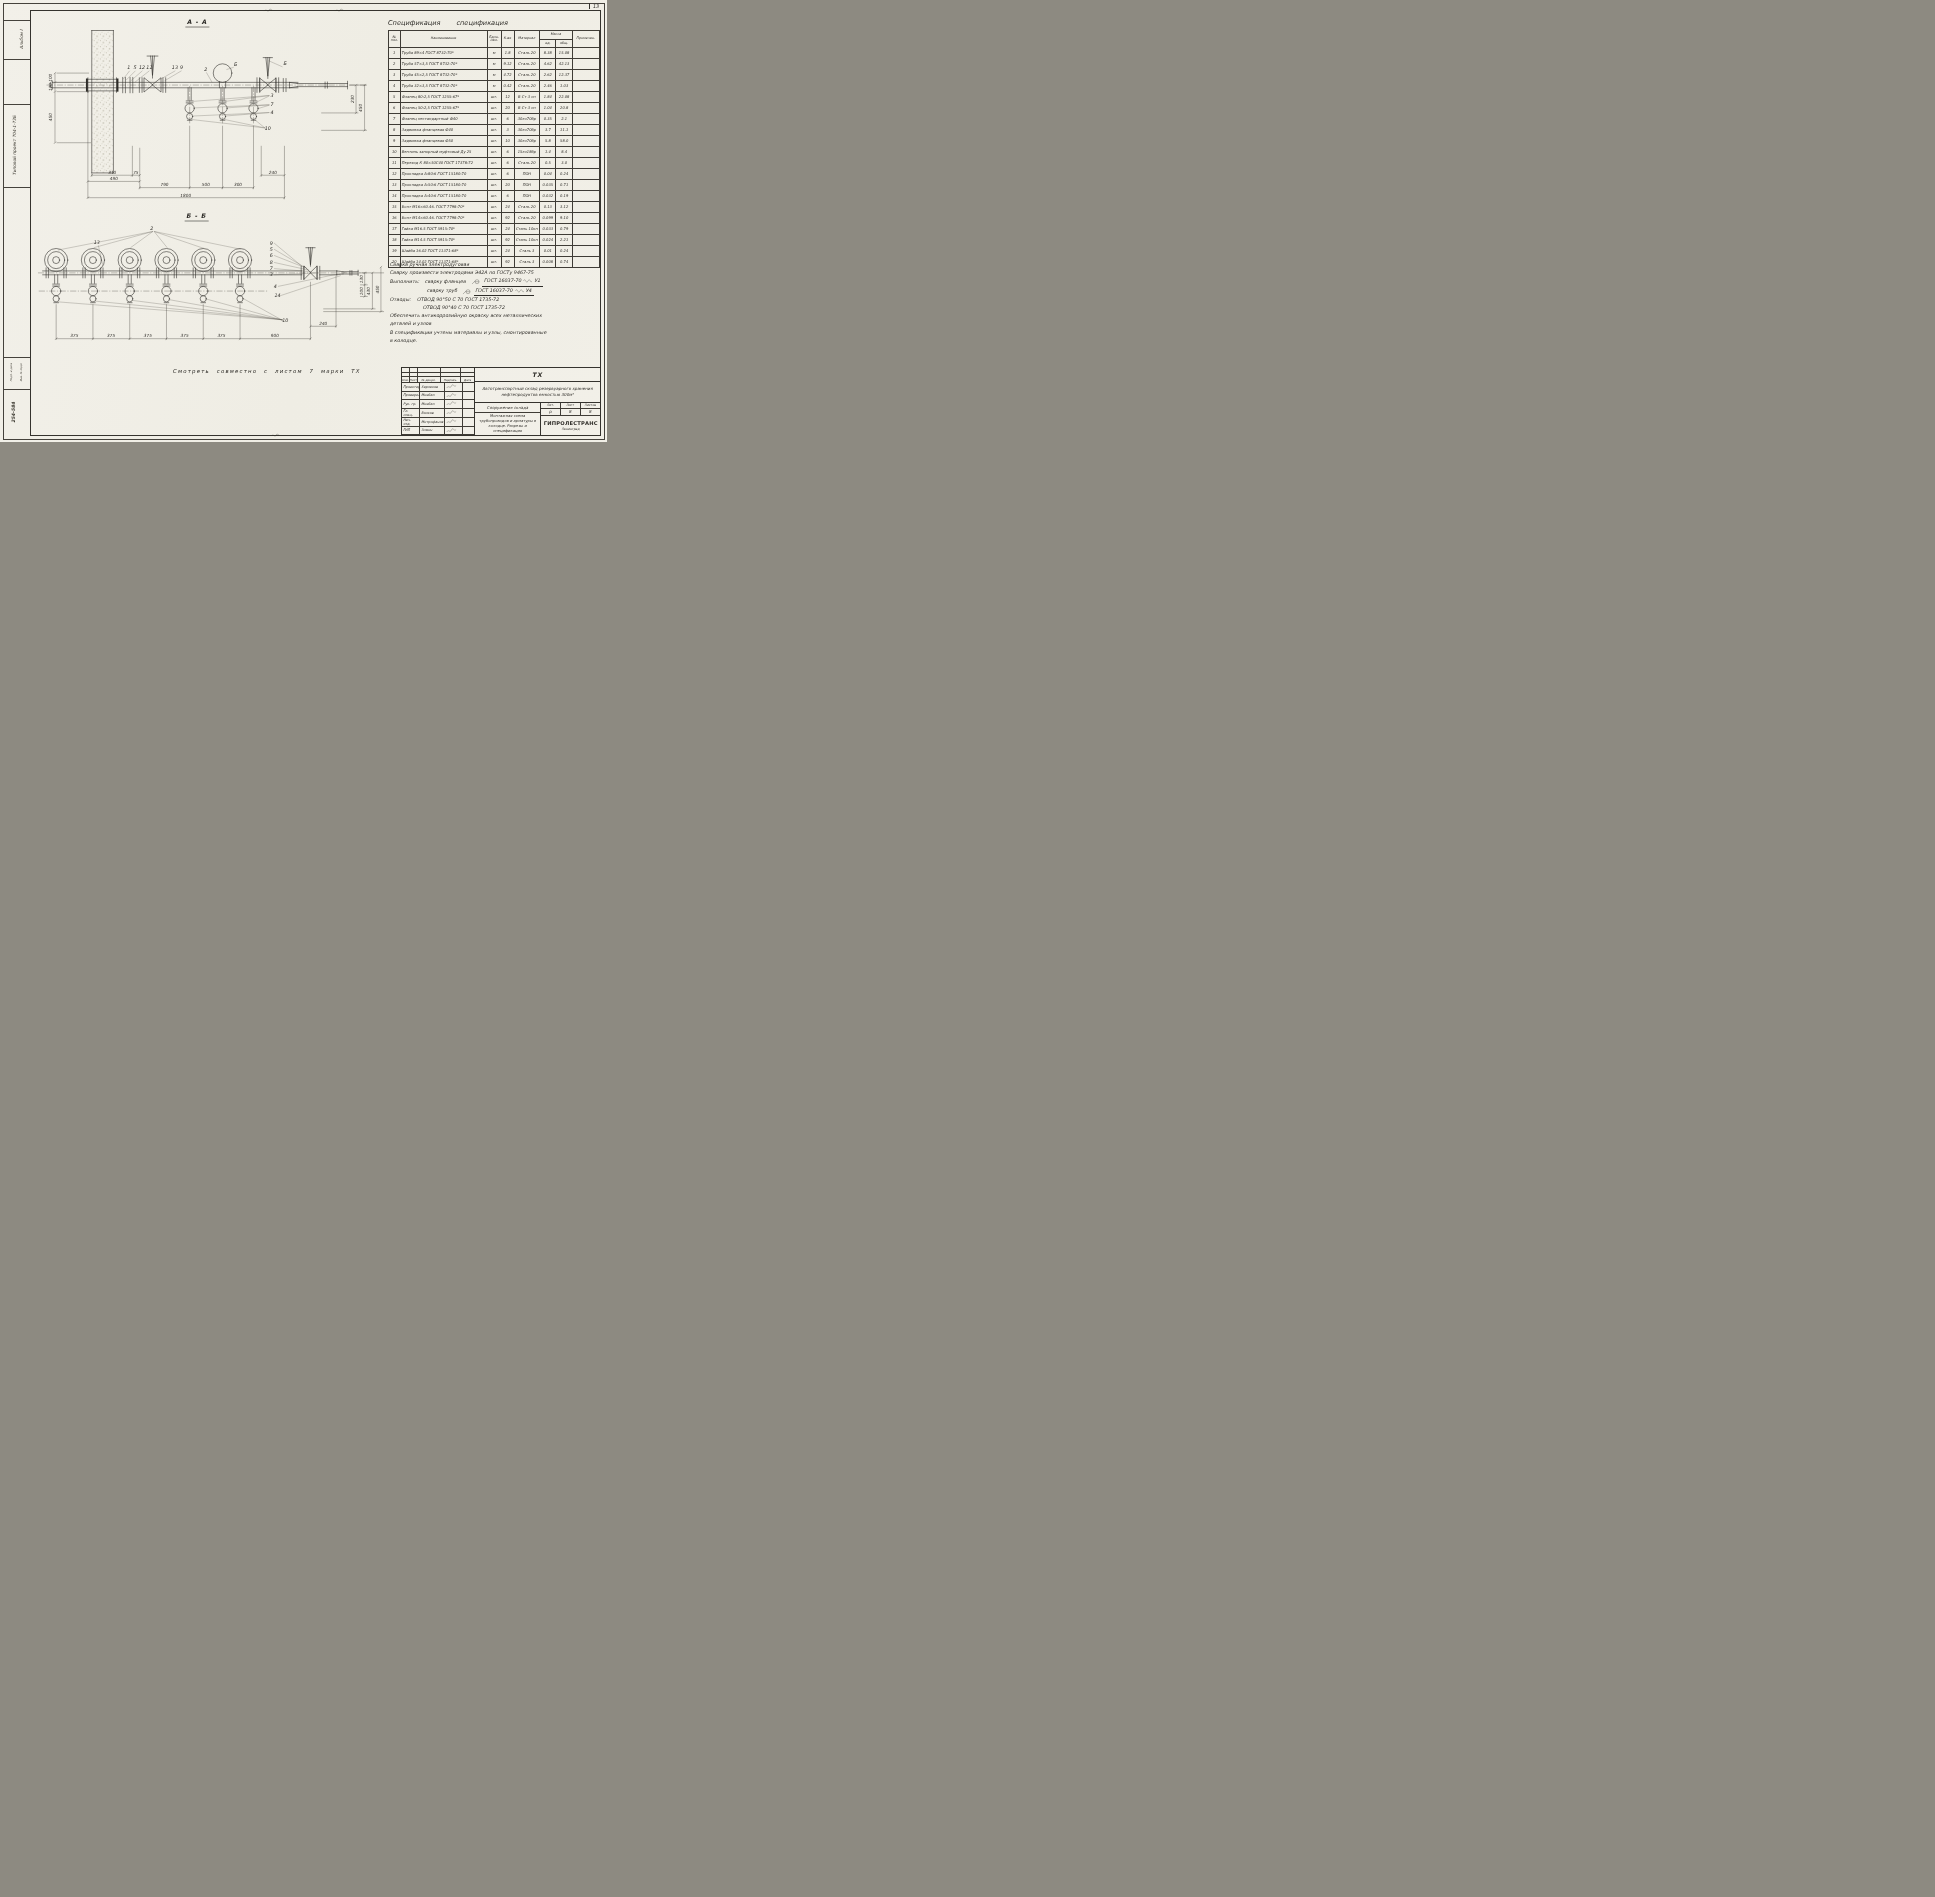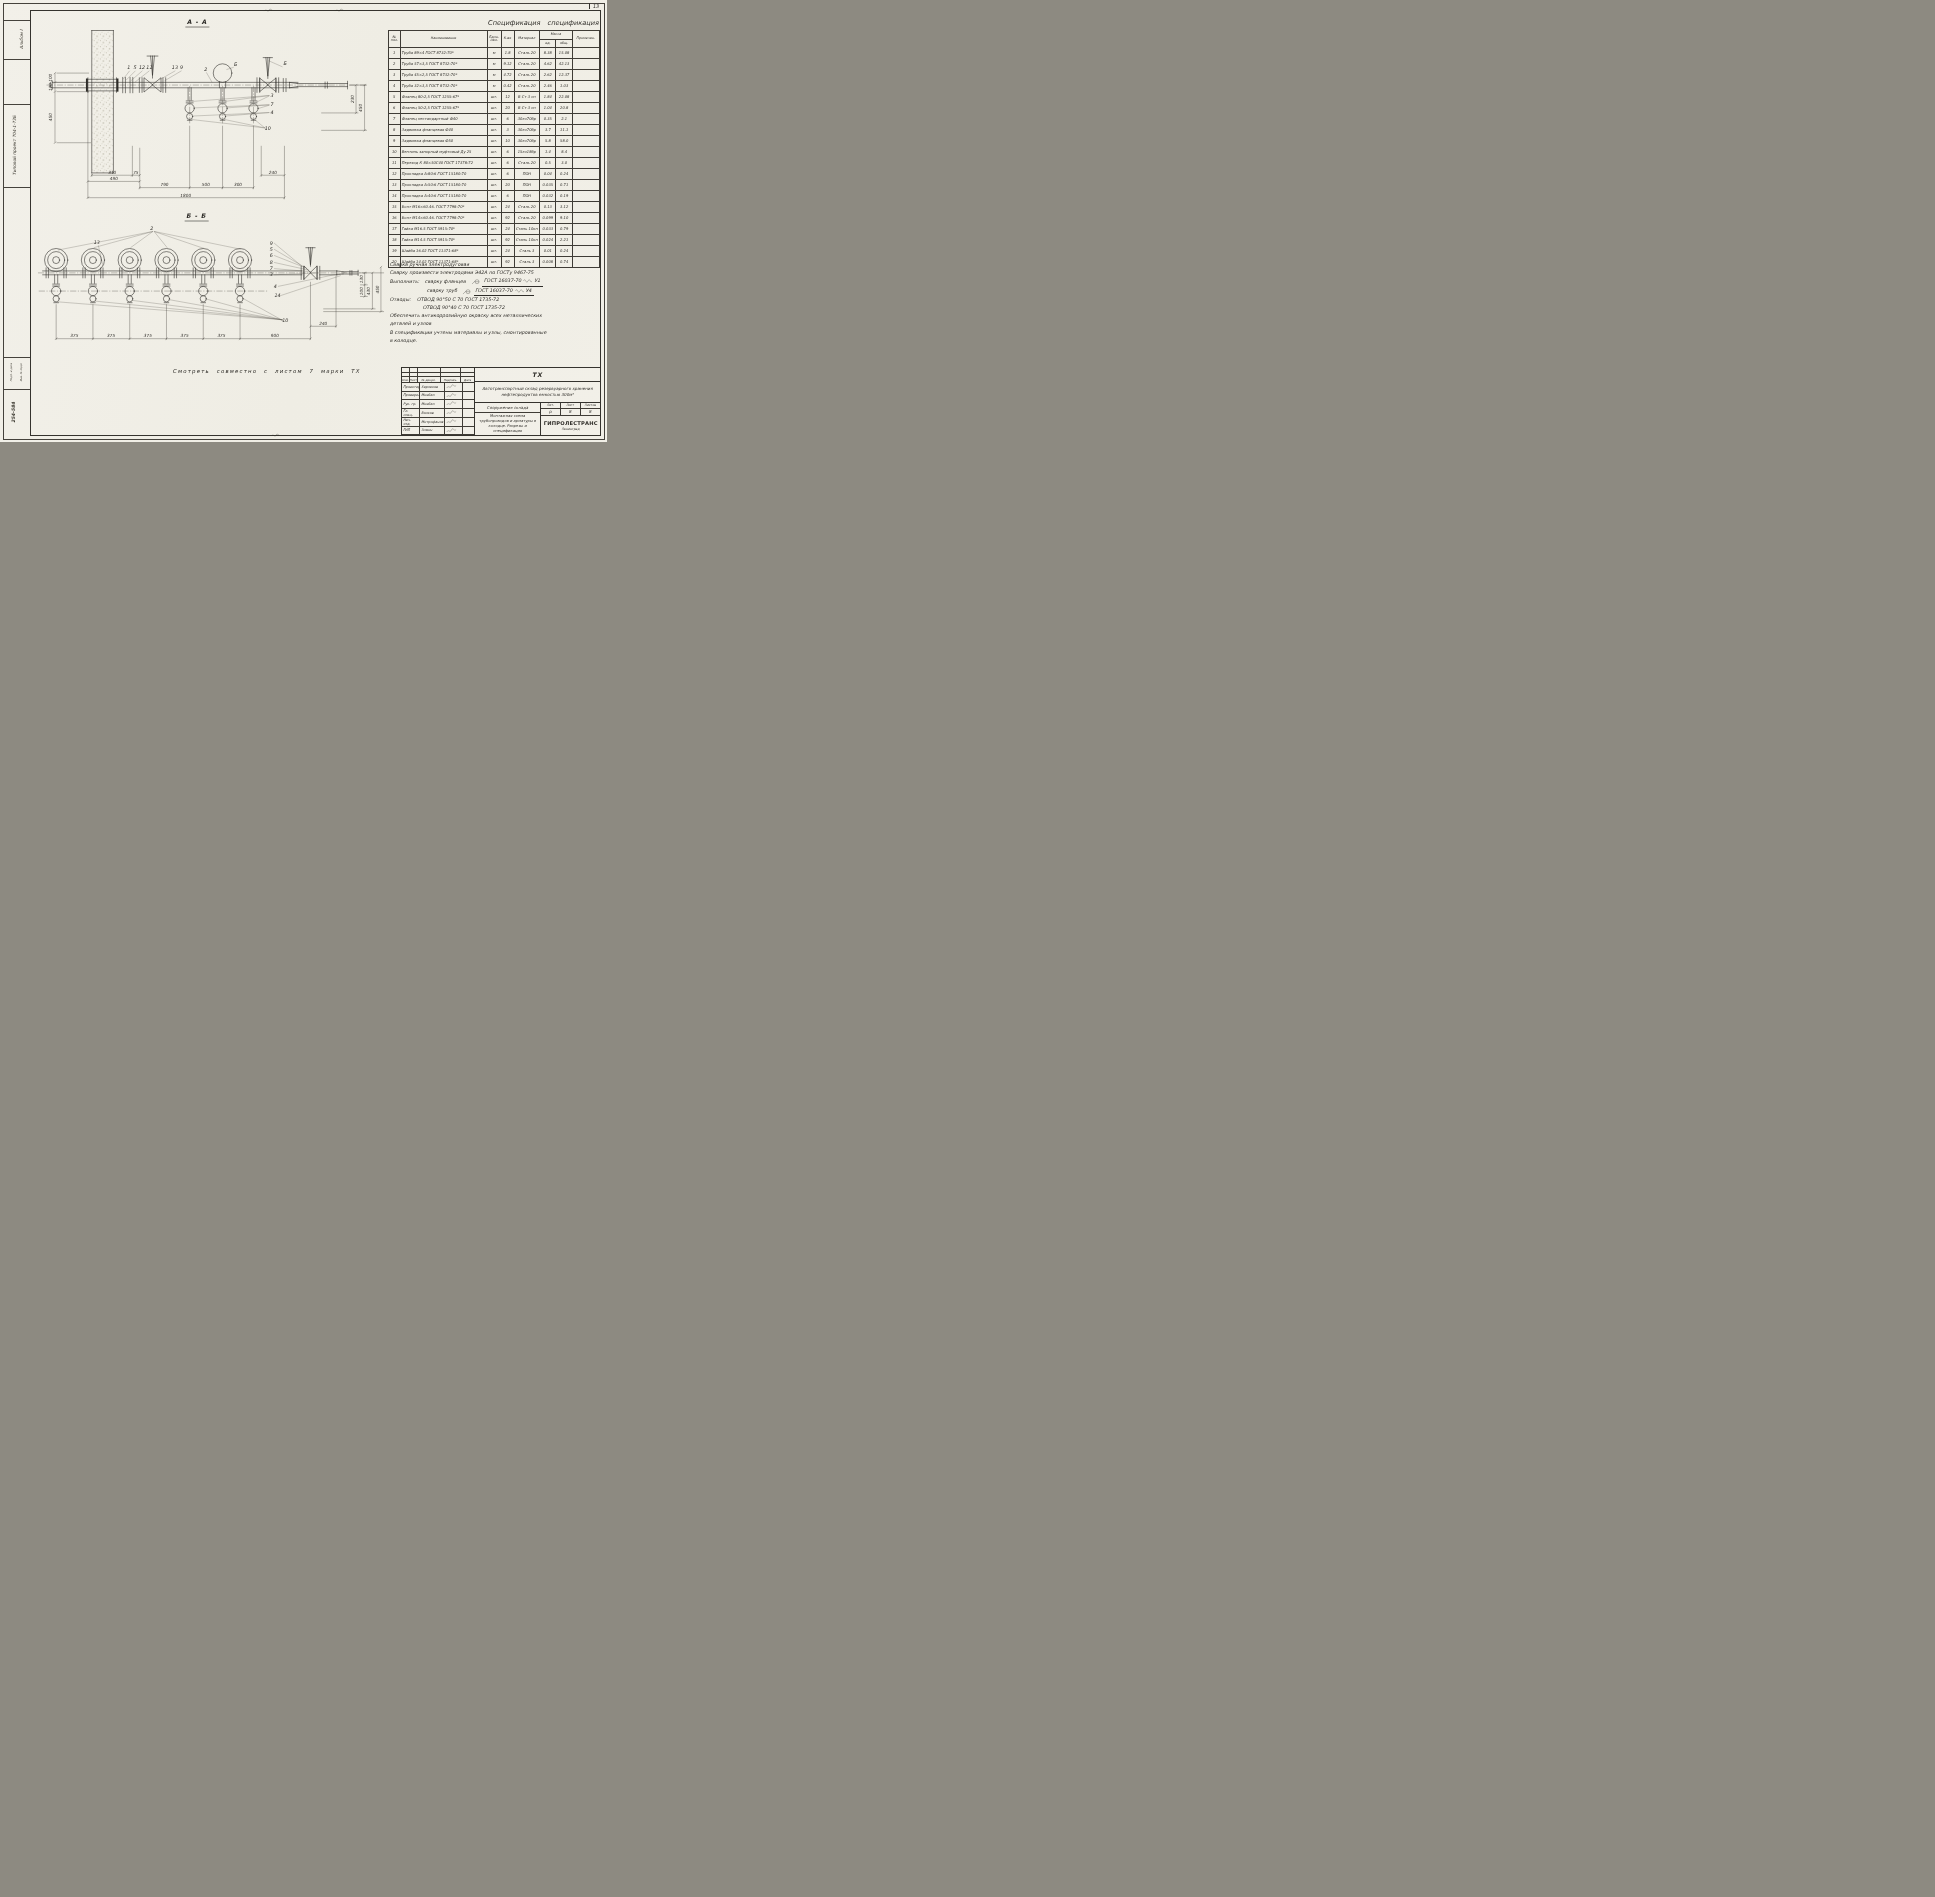--- a/index.html
+++ b/index.html
@@ -18,21 +18,21 @@
   .cl{stroke:#56534a;stroke-width:0.7;fill:none;}
   .dm{stroke:#3a3831;stroke-width:0.9;fill:none;}
   .ax{stroke:#3a3831;stroke-width:0.8;fill:none;stroke-dasharray:16 4 3 4;}
   .fillb{fill:#2f2d29;stroke:none;}
   .spk{fill:#97927f;stroke:none;}
   svg text{fill:#2f2d29;font:italic 11px "DejaVu Sans",sans-serif;}
   svg text.cnum{font-size:12.5px;}
   svg text.ttl{font-size:16px;font-weight:bold;letter-spacing:2px;}
 
   .spec{position:absolute;left:388px;top:19.4px;width:211px;}
-  .spec-title{display:flex;gap:7px;justify-content:flex-end;font:italic 6.6px "DejaVu Sans",sans-serif;margin-bottom:2.7px;}
+  .spec-title{display:flex;gap:16px;justify-content:flex-start;font:italic 6.6px "DejaVu Sans",sans-serif;margin-bottom:2.7px;}
   .spec table{border-collapse:collapse;width:100%;table-layout:fixed;}
   .spec th,.spec td{border:0.4px solid #3f3c36;font:italic 3.7px "DejaVu Sans",sans-serif;padding:0 1.2px;text-align:center;overflow:hidden;white-space:nowrap;height:10px;color:#2f2d29;}
   .spec thead th{height:7.7px;font-size:3.3px;white-space:normal;line-height:1.1;padding:0 0.4px;}
   .spec td.nm{text-align:left;}
 
   .notes{position:absolute;left:390px;top:261px;width:213px;font:italic 4.8px "DejaVu Sans",sans-serif;line-height:8.1px;}
   .nline{white-space:nowrap;display:flex;align-items:center;}
   .uline{border-bottom:0.5px solid #2f2d29;padding:0 1.9px 0.4px 1.9px;display:inline-flex;align-items:center;gap:1.9px;}
   .wsym{display:inline-block;margin:0 2.3px 0 5.4px;line-height:0;}
   .gap14{margin-left:5.4px;} .gap16{margin-left:6.2px;}

